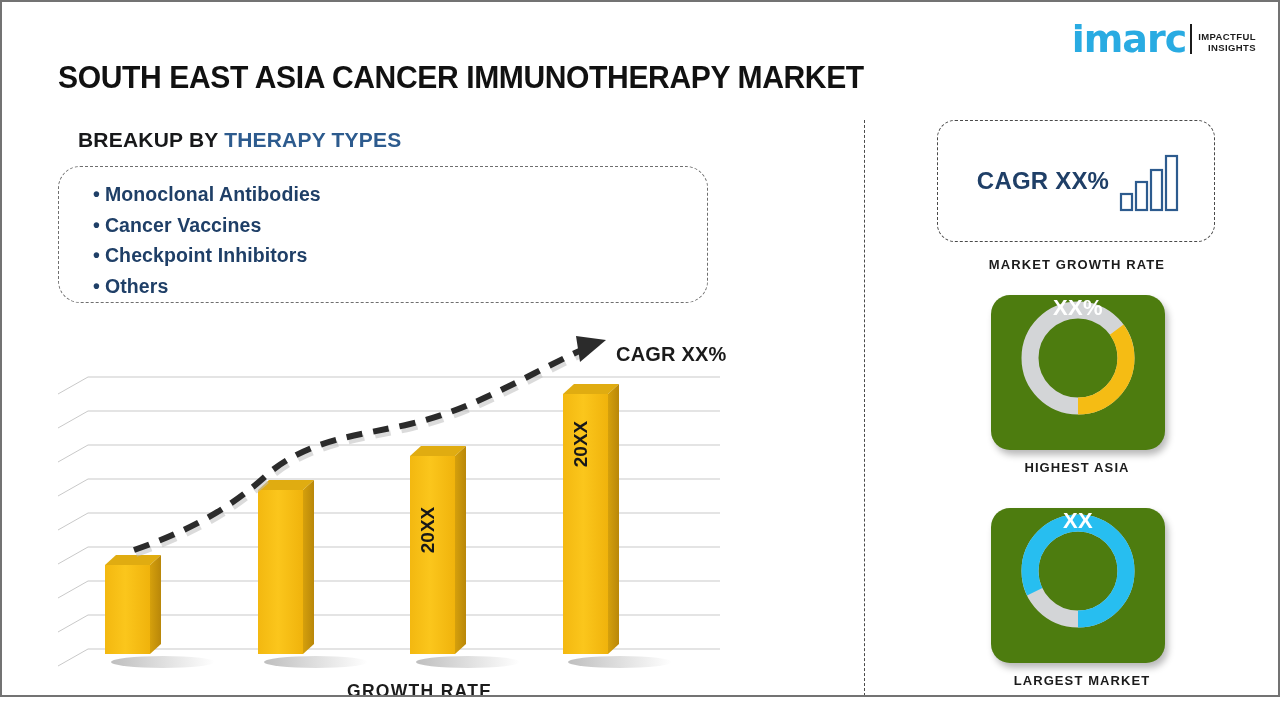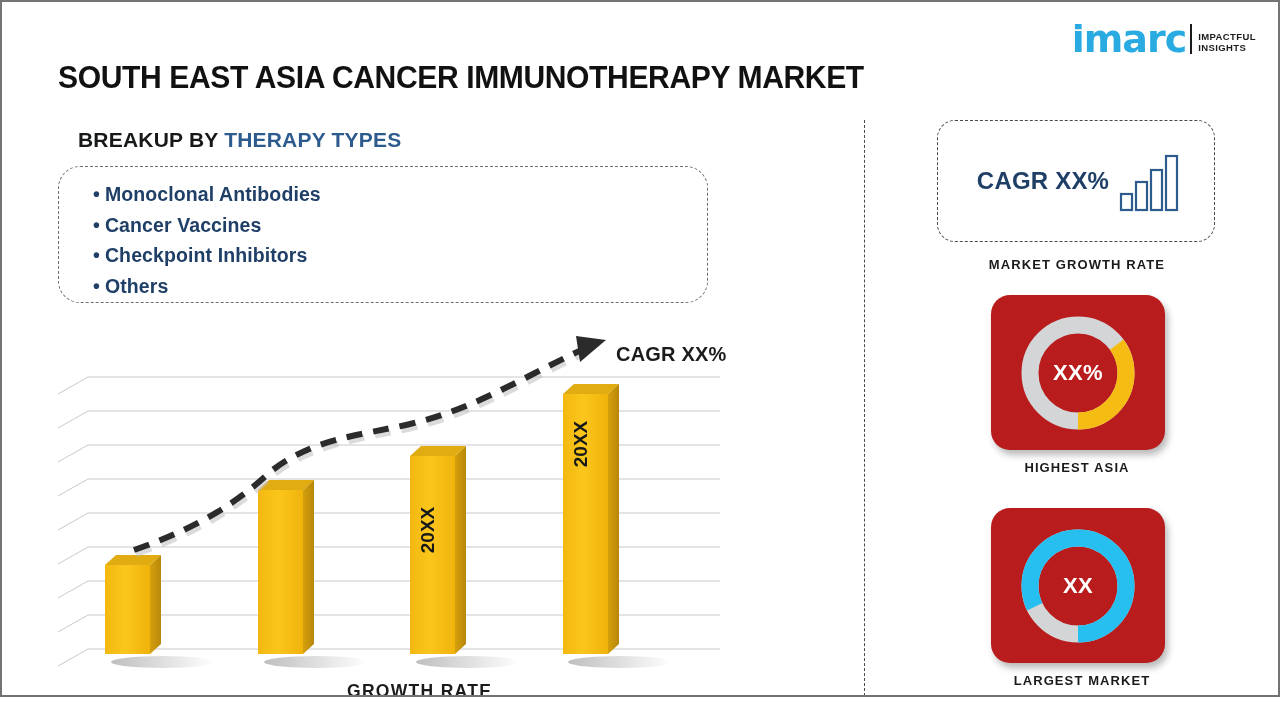--- a/index.html
+++ b/index.html
@@ -48,20 +48,21 @@
     flex-direction: column;
     justify-content: flex-end;
     margin-bottom: 3px;
   }
   #logo-tag span {
     font-size: 9.5px;
     font-weight: bold;
     color: #1b1b1b;
     letter-spacing: 0.4px;
     line-height: 11px;
+    text-align: right;
   }
 
   
   #page-title {
     position: absolute;
     left: 56px;
     top: 58px;
     font-size: 31px;
     font-weight: bold;
     color: #111111;
@@ -193,25 +194,25 @@
     font-weight: bold;
     color: #1b1b1b;
     letter-spacing: 1.1px;
   }
 
   .donut-card {
     position: absolute;
     left: 89px;
     width: 174px;
     height: 155px;
-    background: #b91c1c;
+    background: #4d7c0f;
     border-radius: 19px;
     box-shadow: 3px 5px 7px rgba(0,0,0,0.28);
     display: flex;
-    align-items: center;
+    align-items: flex-start;
     justify-content: center;
   }
   .donut-center {
     position: absolute;
     color: #ffffff;
     font-size: 22px;
     font-weight: bold;
     letter-spacing: 0.4px;
   }
 </style>

